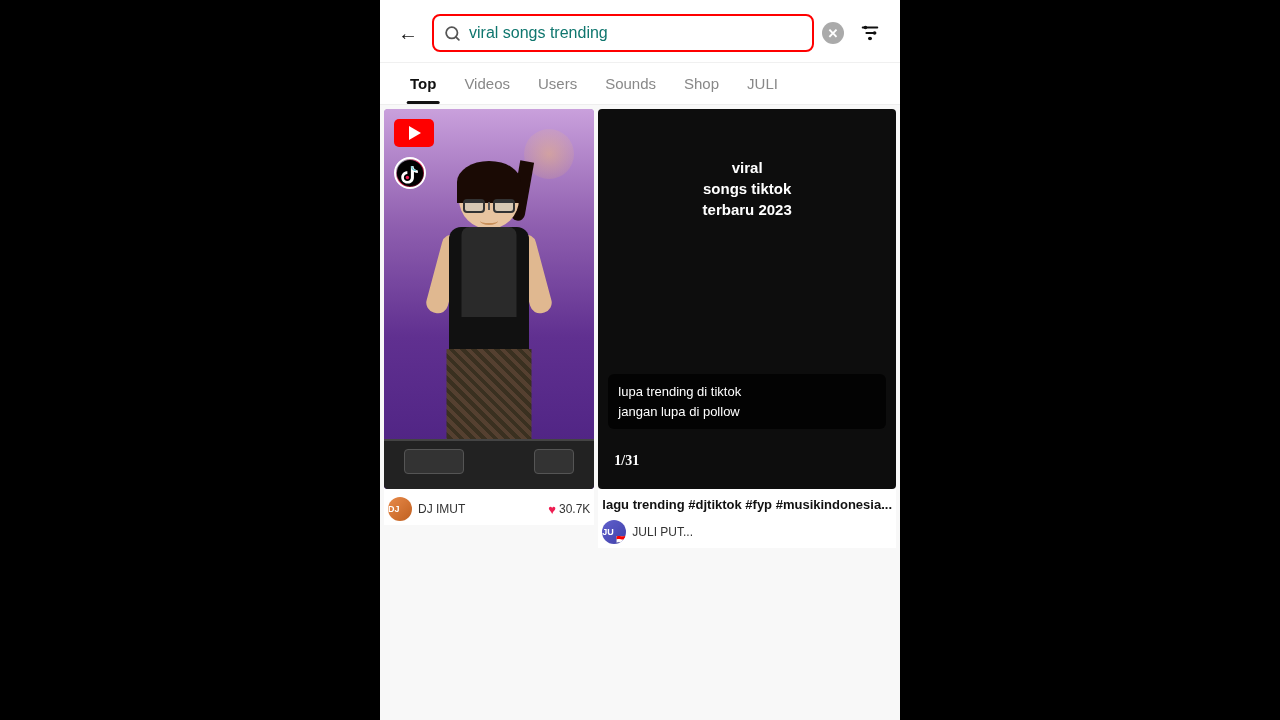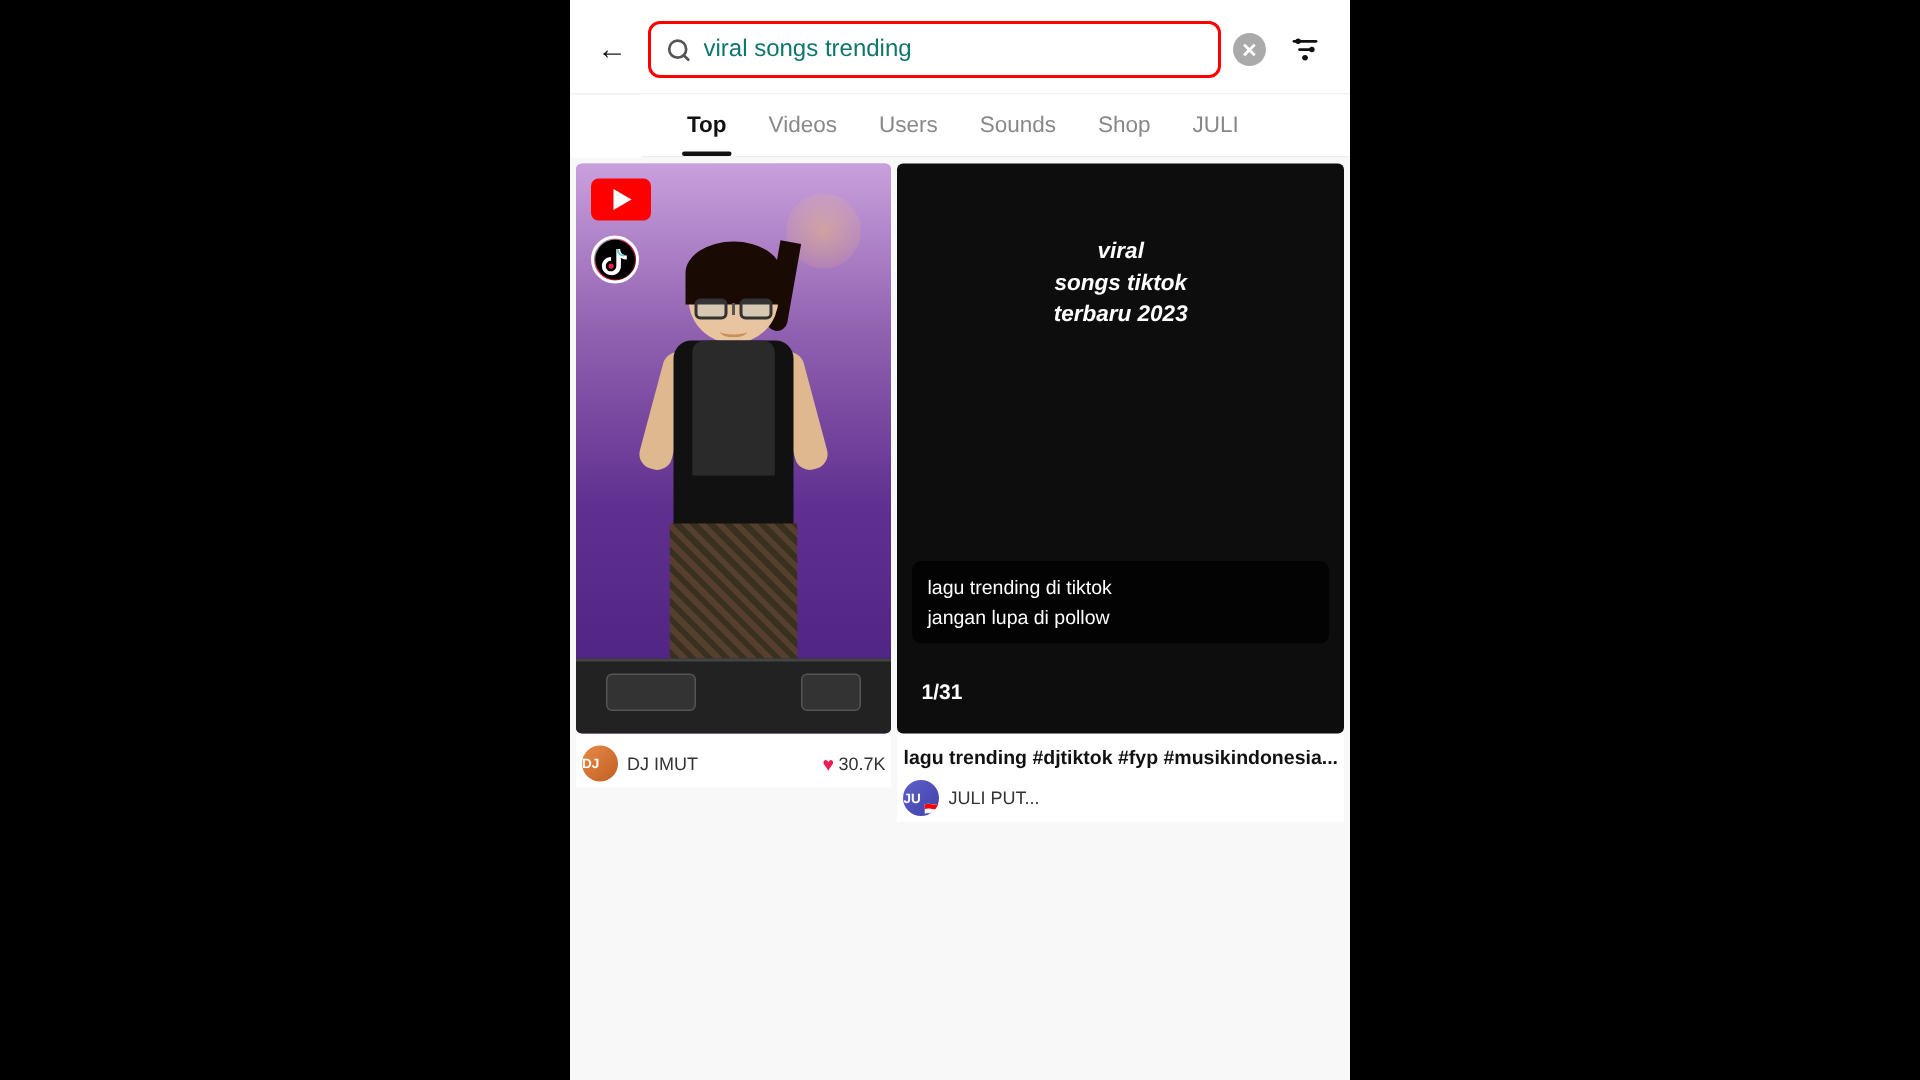--- a/index.html
+++ b/index.html
@@ -105,21 +105,20 @@
 
     
     .tabs {
       display: flex;
       align-items: center;
       padding: 0 16px;
       gap: 0;
       border-bottom: 1px solid #eee;
       background: #fff;
       overflow-x: auto;
-      margin-left: 48px;
     }
 
     .tab-item {
       padding: 12px 14px;
       font-size: 15px;
       font-weight: 500;
       color: #888;
       cursor: pointer;
       white-space: nowrap;
       position: relative;
@@ -244,21 +243,20 @@
       display: flex;
       flex-direction: column;
       align-items: center;
       gap: 4px;
     }
 
     .viral-line {
       color: #fff;
       font-size: 15px;
       font-weight: 600;
-      font-style: italic;
       text-align: center;
     }
 
     
     .caption-box {
       position: absolute;
       bottom: 60px;
       left: 10px;
       right: 10px;
       background: rgba(0,0,0,0.75);
@@ -270,20 +268,21 @@
     }
 
     
     .page-indicator {
       position: absolute;
       bottom: 20px;
       left: 16px;
       color: #fff;
       font-size: 14px;
       font-weight: 600;
+      font-family: Liberation Serif, serif;
     }
 
     .video-info {
       padding: 8px 4px 4px 4px;
       background: #fff;
     }
 
     .video-title {
       font-size: 13px;
       font-weight: 700;
@@ -482,21 +481,21 @@
       <div>
         <div class="video-card video-card-right">
 
           <div class="viral-text-block">
             <span class="viral-line">viral</span>
             <span class="viral-line">songs tiktok</span>
             <span class="viral-line">terbaru 2023</span>
           </div>
 
           <div class="caption-box">
-            <div>lagu trending di tiktok</div>
+            <div>lupa trending di tiktok</div>
             <div>jangan lupa di pollow</div>
           </div>
 
           <div class="page-indicator">1/31</div>
         </div>
 
         <div class="video-info">
           <div class="video-title">lagu trending #djtiktok #fyp #musikindonesia...</div>
           <div class="video-meta">
             <div class="author-avatar avatar-right-bg" style="position:relative;">

